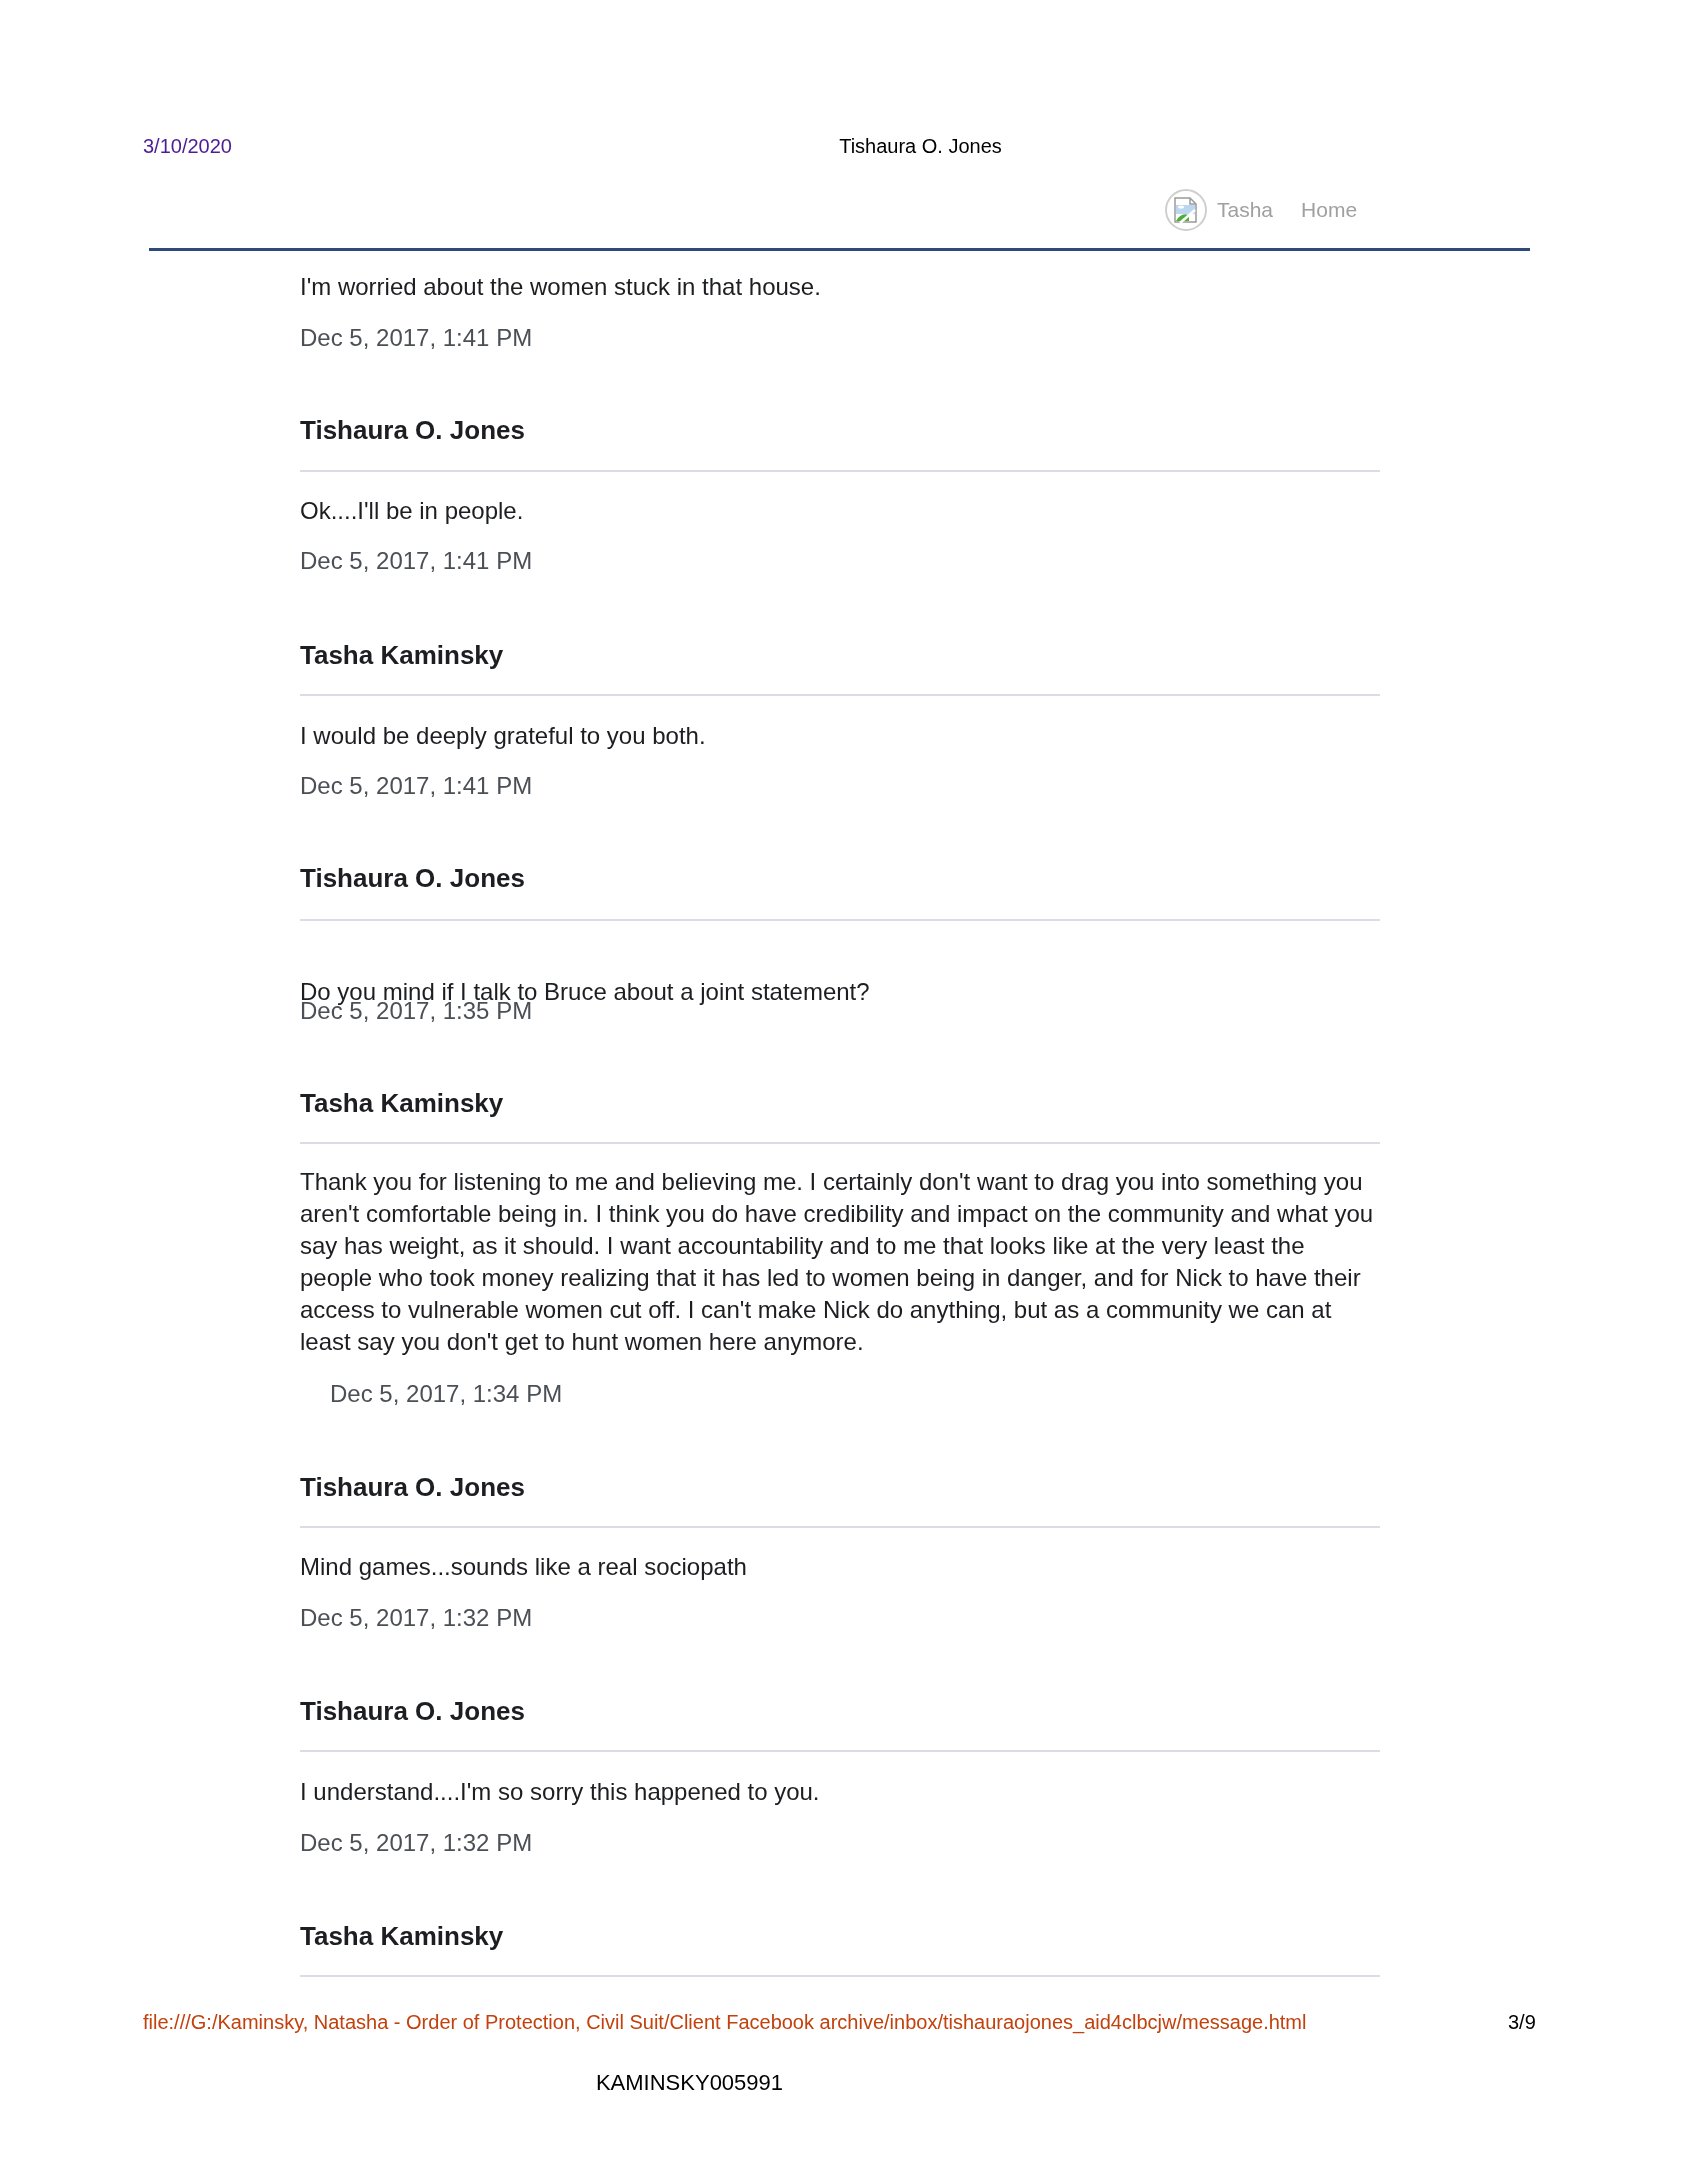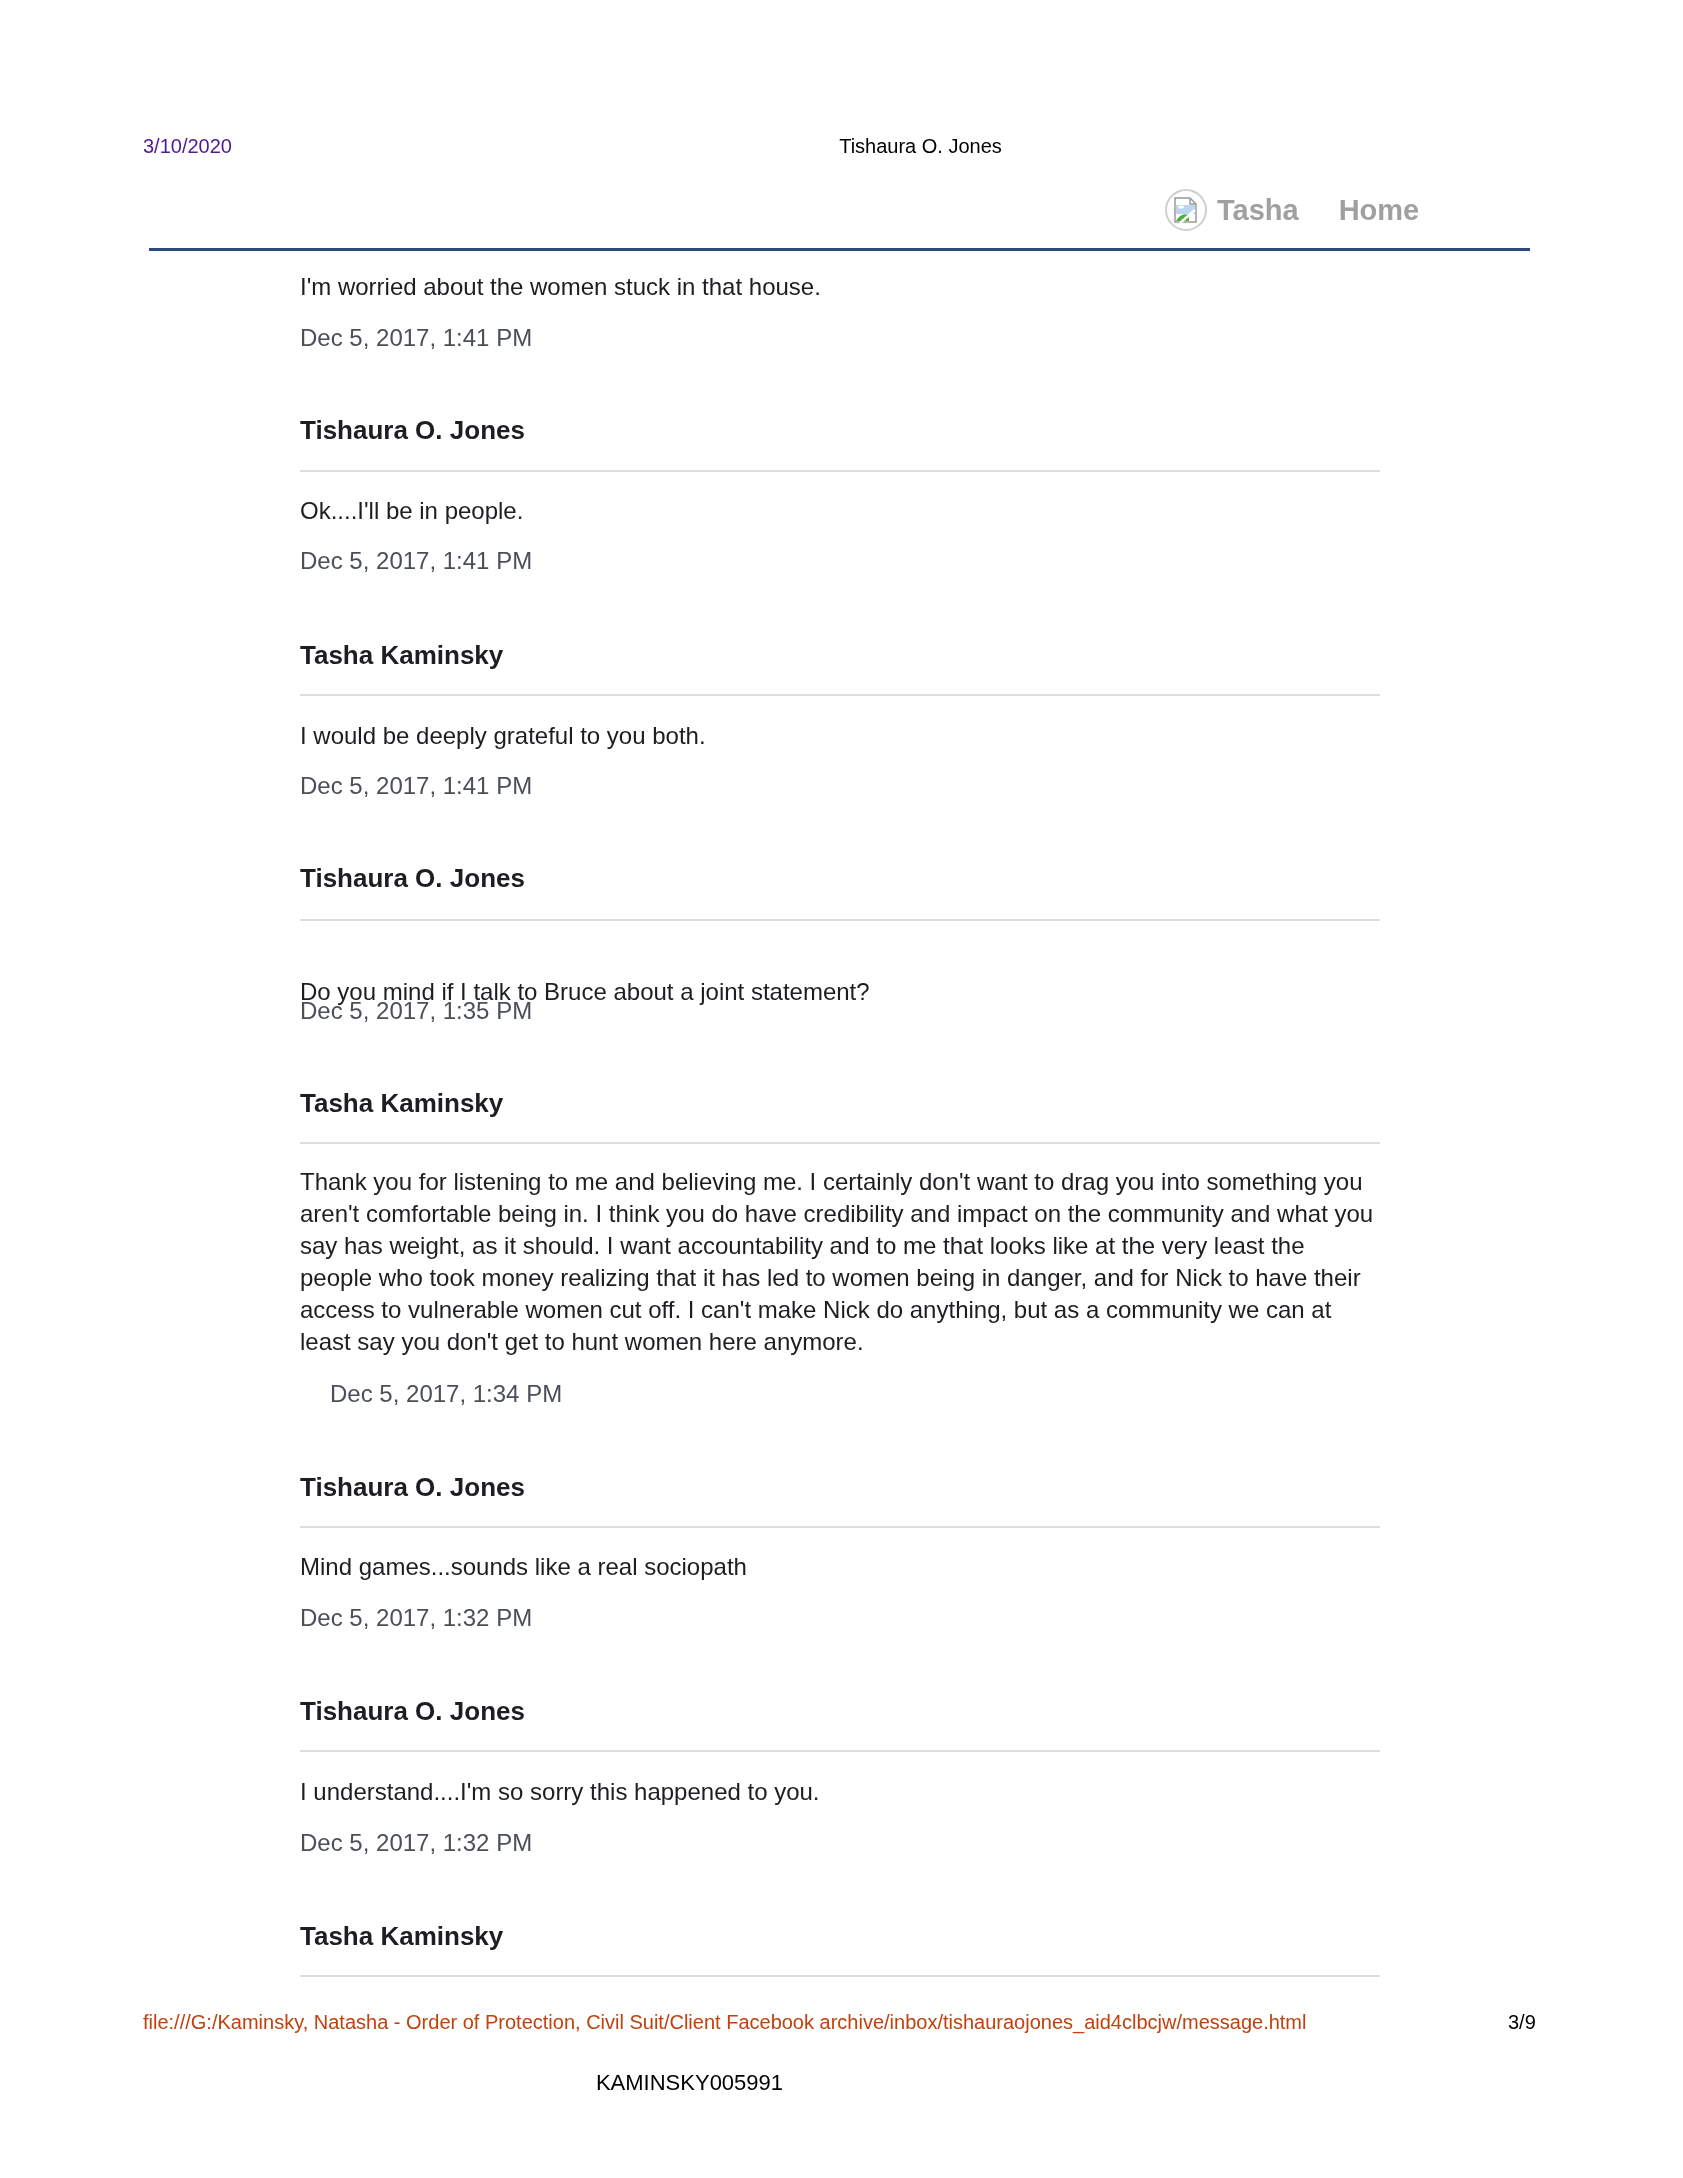--- a/index.html
+++ b/index.html
@@ -3,23 +3,23 @@
 <meta charset="utf-8">
 <style>
   html, body { margin: 0; padding: 0; background: #ffffff; }
   body { width: 1683px; height: 2178px; position: relative; overflow: hidden;
          font-family: "Liberation Sans", sans-serif; color: #1c1e21; }
   .print-date { position: absolute; left: 143px; top: 135px; font-size: 20px; color: #4c1d95; }
   .print-title { position: absolute; left: 0; width: 1841px; top: 135px; text-align: center; font-size: 20px; color: #000; }
   .nav { position: absolute; top: 187px; left: 1165px; height: 46px; display: flex; align-items: center; }
   .avatar { width: 42px; height: 42px; border-radius: 50%; border: 2px solid #cfcfcf; box-sizing: border-box;
             display: flex; align-items: center; justify-content: center; overflow: hidden; background: #fff; }
-  .nav-link { font-size: 29px; font-weight: bold; color: #a0a0a0; text-decoration: none; }
+  .nav-link { font-size: 21px; font-weight: normal; color: #a0a0a0; text-decoration: none; }
   .nav-tasha { margin-left: 10px; }
-  .nav-home { margin-left: 40px; }
+  .nav-home { margin-left: 28px; }
   .header-rule { position: absolute; left: 149px; width: 1381px; top: 248px; height: 3px; background: #2d4a7a; }
   .thread { position: absolute; left: 300px; width: 1080px; top: 0; }
   .msg-body { position: absolute; left: 0; width: 1080px; font-size: 24px; line-height: 32px; color: #1c1e21; }
   .msg-time { position: absolute; left: 0; font-size: 24px; color: #4b4f56; }
   .msg-sender { position: absolute; left: 0; font-size: 26px; font-weight: bold; color: #1c1e21; }
   .msg-divider { position: absolute; left: 0; width: 1080px; height: 2px; background: #dadde1; }
   .footer-path { position: absolute; left: 143px; top: 2011px; font-size: 20px; color: #c2410c; }
   .footer-page { position: absolute; left: 1508px; top: 2011px; font-size: 20px; color: #000; }
   .bates { position: absolute; left: 0; width: 1379px; top: 2070px; text-align: center; font-size: 22px; color: #000; }
 </style>

